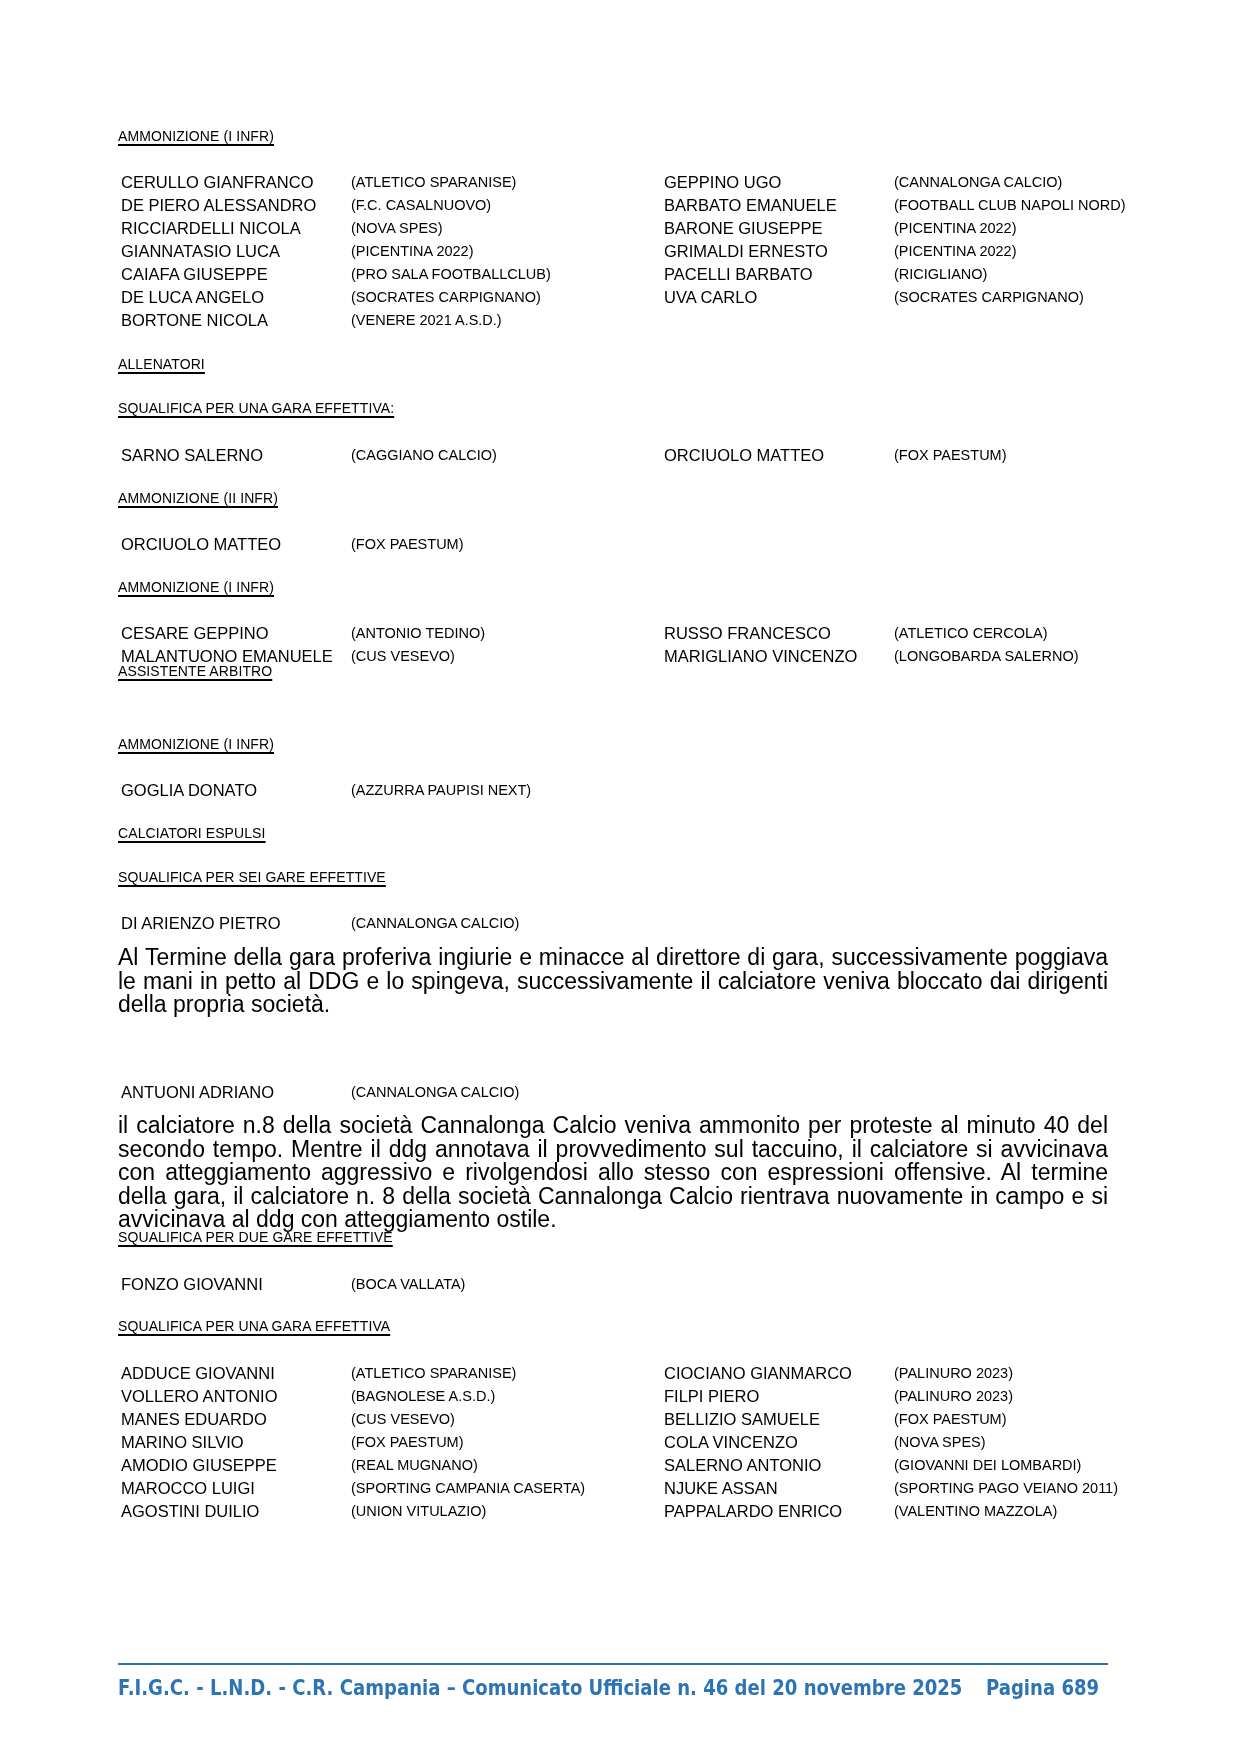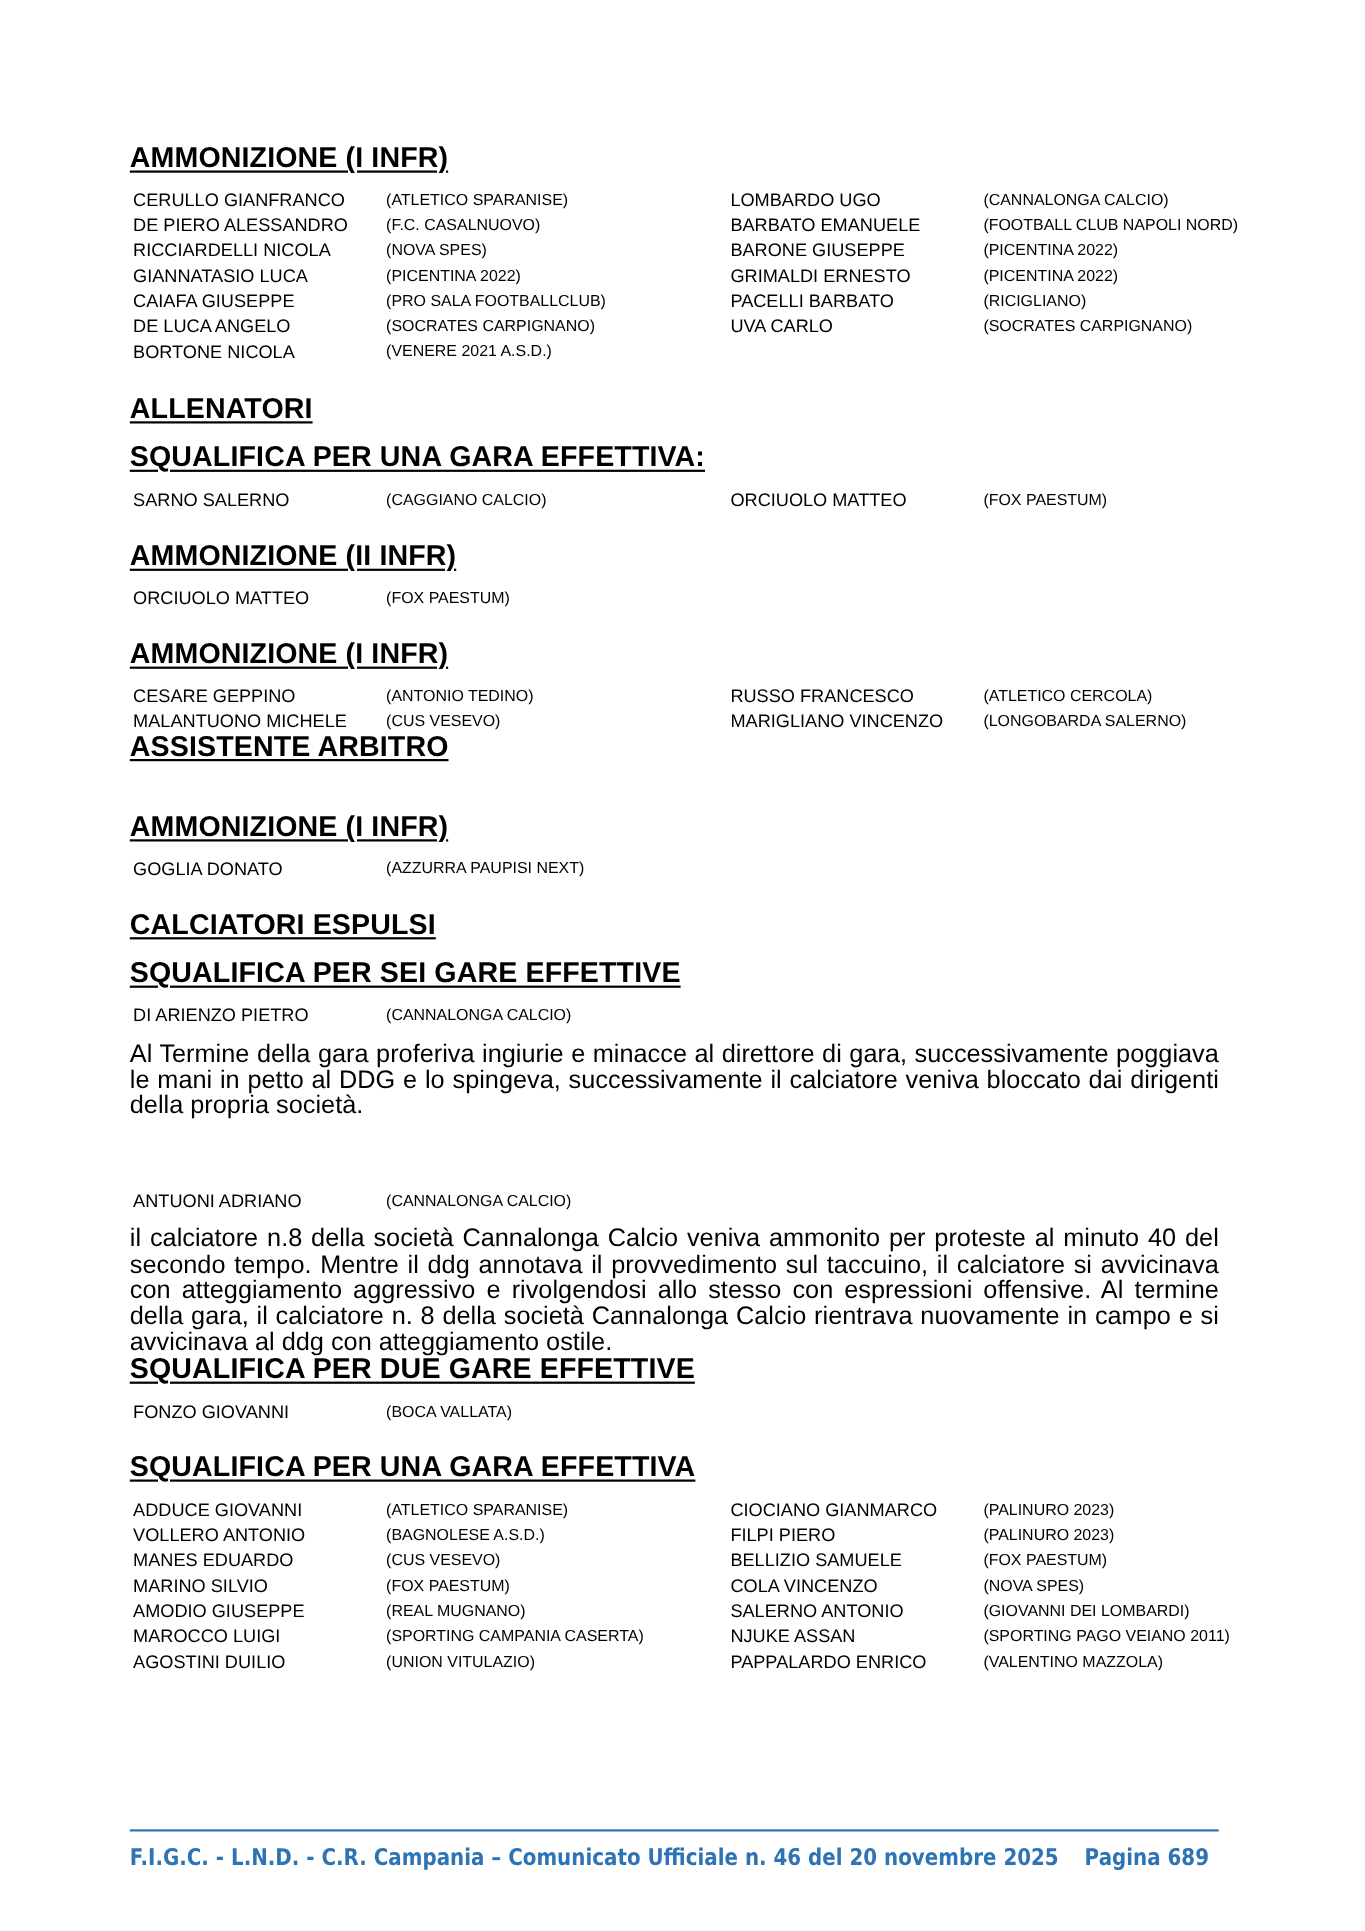--- a/index.html
+++ b/index.html
@@ -1,19 +1,19 @@
 <!DOCTYPE html>
 <html><head>
 <meta charset="utf-8">
 <style>
   html, body { margin: 0; padding: 0; background: #ffffff; }
   body { width: 1241px; height: 1755px; position: relative; overflow: hidden;
          font-family: "Liberation Sans", sans-serif; color: #000; }
   .page { position: absolute; left: 0; top: 0; width: 1241px; height: 1755px; }
-  .h { position: absolute; left: 118px; font-weight: bold; font-size: 26px;
+  .h { position: absolute; left: 118px; font-weight: normal; font-size: 14px;
        text-decoration: underline; text-decoration-thickness: 2px; text-underline-offset: 3px;
        letter-spacing: 0.1px; }
   .row { position: absolute; font-size: 16.5px; white-space: nowrap; }
   .row .n { position: absolute; left: 0; }
   .row .c { position: absolute; left: 230px; font-size: 14.5px; top: 1px; text-align: right; }
   .para { position: absolute; left: 118px; width: 990px; font-size: 23px; line-height: 23.5px;
           text-align: justify; }
   .footer-line { position: absolute; left: 118px; top: 1663px; width: 990px; height: 0;
                  border-top: 2px solid #2e74b5; }
   .footer-text { position: absolute; left: 118px; top: 1676px; font-size: 21px; font-weight: bold;
@@ -53,21 +53,21 @@
   <div class="row" style="left:121px;top:288px">
       <span class="n">DE LUCA ANGELO</span>
       <span class="c">(SOCRATES CARPIGNANO)</span>
     </div>
   <div class="row" style="left:121px;top:311px">
       <span class="n">BORTONE NICOLA</span>
       <span class="c">(VENERE 2021 A.S.D.)</span>
     </div>
 
   <div class="row" style="left:664px;top:173px">
-      <span class="n">LOMBARDO UGO</span>
+      <span class="n">GEPPINO UGO</span>
       <span class="c">(CANNALONGA CALCIO)</span>
     </div>
   <div class="row" style="left:664px;top:196px">
       <span class="n">BARBATO EMANUELE</span>
       <span class="c">(FOOTBALL CLUB NAPOLI NORD)</span>
     </div>
   <div class="row" style="left:664px;top:219px">
       <span class="n">BARONE GIUSEPPE</span>
       <span class="c">(PICENTINA 2022)</span>
     </div>
@@ -100,21 +100,21 @@
       <span class="n">ORCIUOLO MATTEO</span>
       <span class="c">(FOX PAESTUM)</span>
     </div>
 
   <div class="h" style="top:579px">AMMONIZIONE (I INFR)</div>
   <div class="row" style="left:121px;top:624px">
       <span class="n">CESARE GEPPINO</span>
       <span class="c">(ANTONIO TEDINO)</span>
     </div>
   <div class="row" style="left:121px;top:647px">
-      <span class="n">MALANTUONO MICHELE</span>
+      <span class="n">MALANTUONO EMANUELE</span>
       <span class="c">(CUS VESEVO)</span>
     </div>
   <div class="row" style="left:664px;top:624px">
       <span class="n">RUSSO FRANCESCO</span>
       <span class="c">(ATLETICO CERCOLA)</span>
     </div>
   <div class="row" style="left:664px;top:647px">
       <span class="n">MARIGLIANO VINCENZO</span>
       <span class="c">(LONGOBARDA SALERNO)</span>
     </div>

